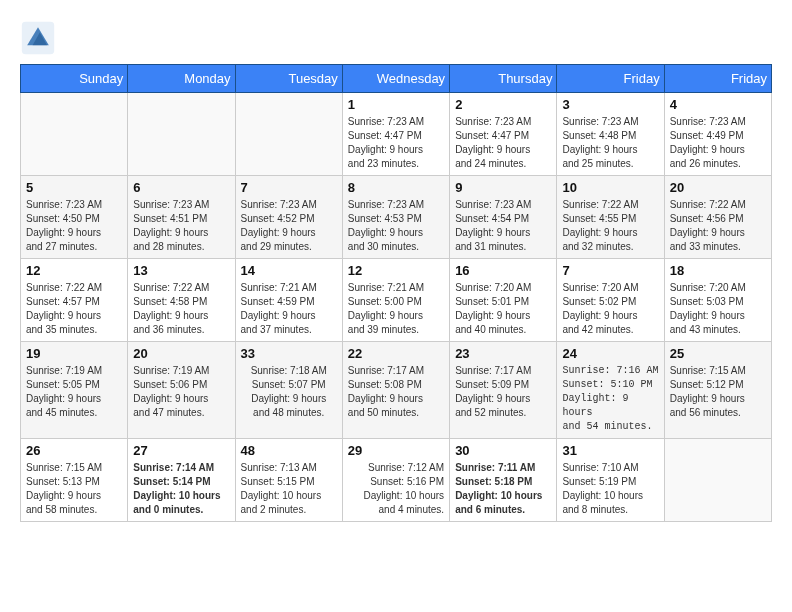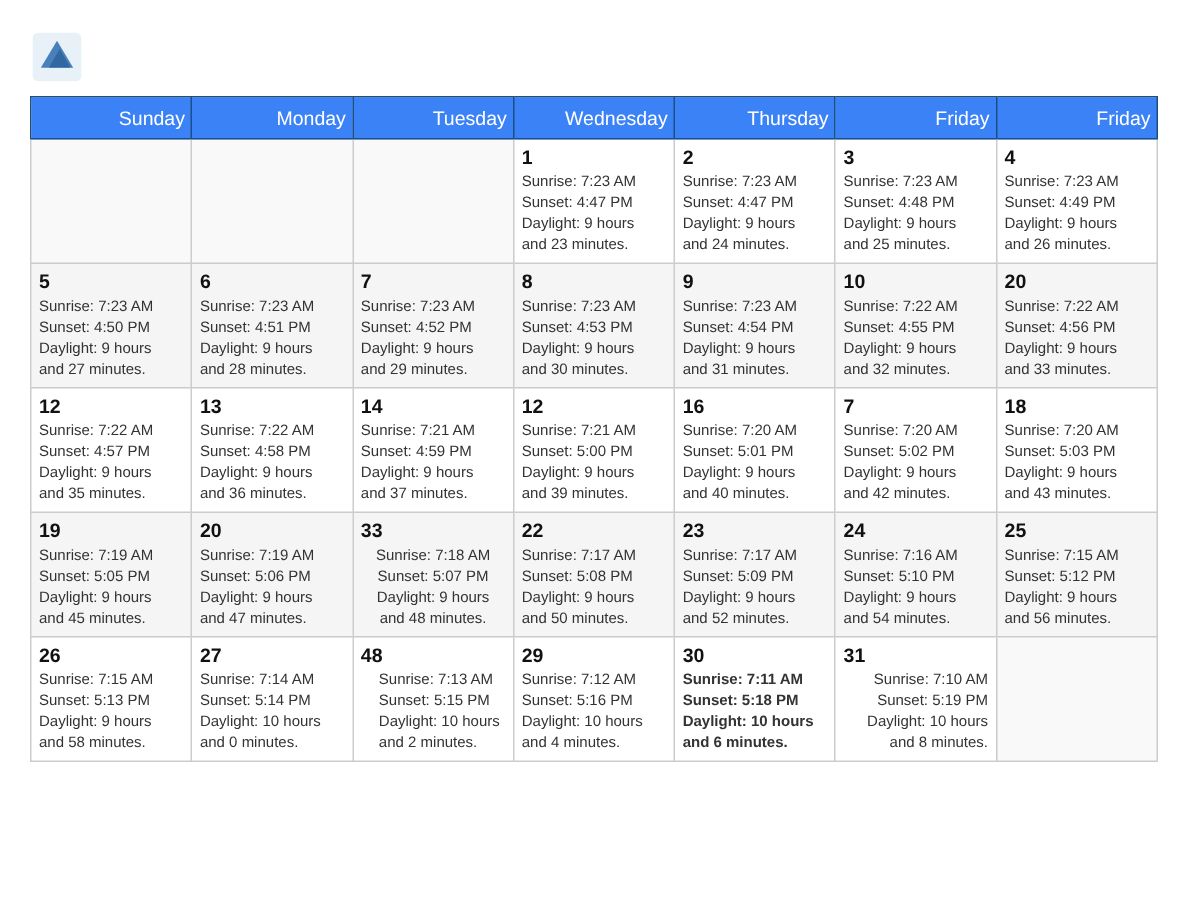--- a/index.html
+++ b/index.html
@@ -287,21 +287,21 @@
         </td>
         <td>
           <div class="day-number">23</div>
           <div class="day-info" style="white-space: pre-line;">Sunrise: 7:17 AM
 Sunset: 5:09 PM
 Daylight: 9 hours
 and 52 minutes.</div>
         </td>
         <td>
           <div class="day-number">24</div>
-          <div class="day-info" style="white-space: pre-line;">Sunrise: 7:16 AM
+          <div class="day-info" style="white-space: pre-line; font-family: Liberation Mono, monospace;">Sunrise: 7:16 AM
 Sunset: 5:10 PM
 Daylight: 9 hours
 and 54 minutes.</div>
         </td>
         <td>
           <div class="day-number">25</div>
           <div class="day-info" style="white-space: pre-line;">Sunrise: 7:15 AM
 Sunset: 5:12 PM
 Daylight: 9 hours
 and 56 minutes.</div>
@@ -310,49 +310,49 @@
       <tr>
         <td>
           <div class="day-number">26</div>
           <div class="day-info" style="white-space: pre-line;">Sunrise: 7:15 AM
 Sunset: 5:13 PM
 Daylight: 9 hours
 and 58 minutes.</div>
         </td>
         <td>
           <div class="day-number">27</div>
-          <div class="day-info" style="white-space: pre-line;">Sunrise: 7:14 AM
+          <div class="day-info" style="white-space: pre-line; font-weight: bold;">Sunrise: 7:14 AM
 Sunset: 5:14 PM
 Daylight: 10 hours
 and 0 minutes.</div>
         </td>
         <td>
           <div class="day-number">48</div>
-          <div class="day-info" style="white-space: pre-line; margin-left: 12px;">Sunrise: 7:13 AM
+          <div class="day-info" style="white-space: pre-line;">Sunrise: 7:13 AM
 Sunset: 5:15 PM
 Daylight: 10 hours
 and 2 minutes.</div>
         </td>
         <td>
           <div class="day-number">29</div>
-          <div class="day-info" style="white-space: pre-line;">Sunrise: 7:12 AM
+          <div class="day-info" style="white-space: pre-line; text-align: right;">Sunrise: 7:12 AM
 Sunset: 5:16 PM
 Daylight: 10 hours
 and 4 minutes.</div>
         </td>
         <td>
           <div class="day-number">30</div>
           <div class="day-info" style="white-space: pre-line; font-weight: bold;">Sunrise: 7:11 AM
 Sunset: 5:18 PM
 Daylight: 10 hours
 and 6 minutes.</div>
         </td>
         <td>
           <div class="day-number">31</div>
-          <div class="day-info" style="white-space: pre-line; text-align: right;">Sunrise: 7:10 AM
+          <div class="day-info" style="white-space: pre-line;">Sunrise: 7:10 AM
 Sunset: 5:19 PM
 Daylight: 10 hours
 and 8 minutes.</div>
         </td>
         <td class="empty-cell"></td>
       </tr>
     </tbody>
 </table>
 
 </body></html>

